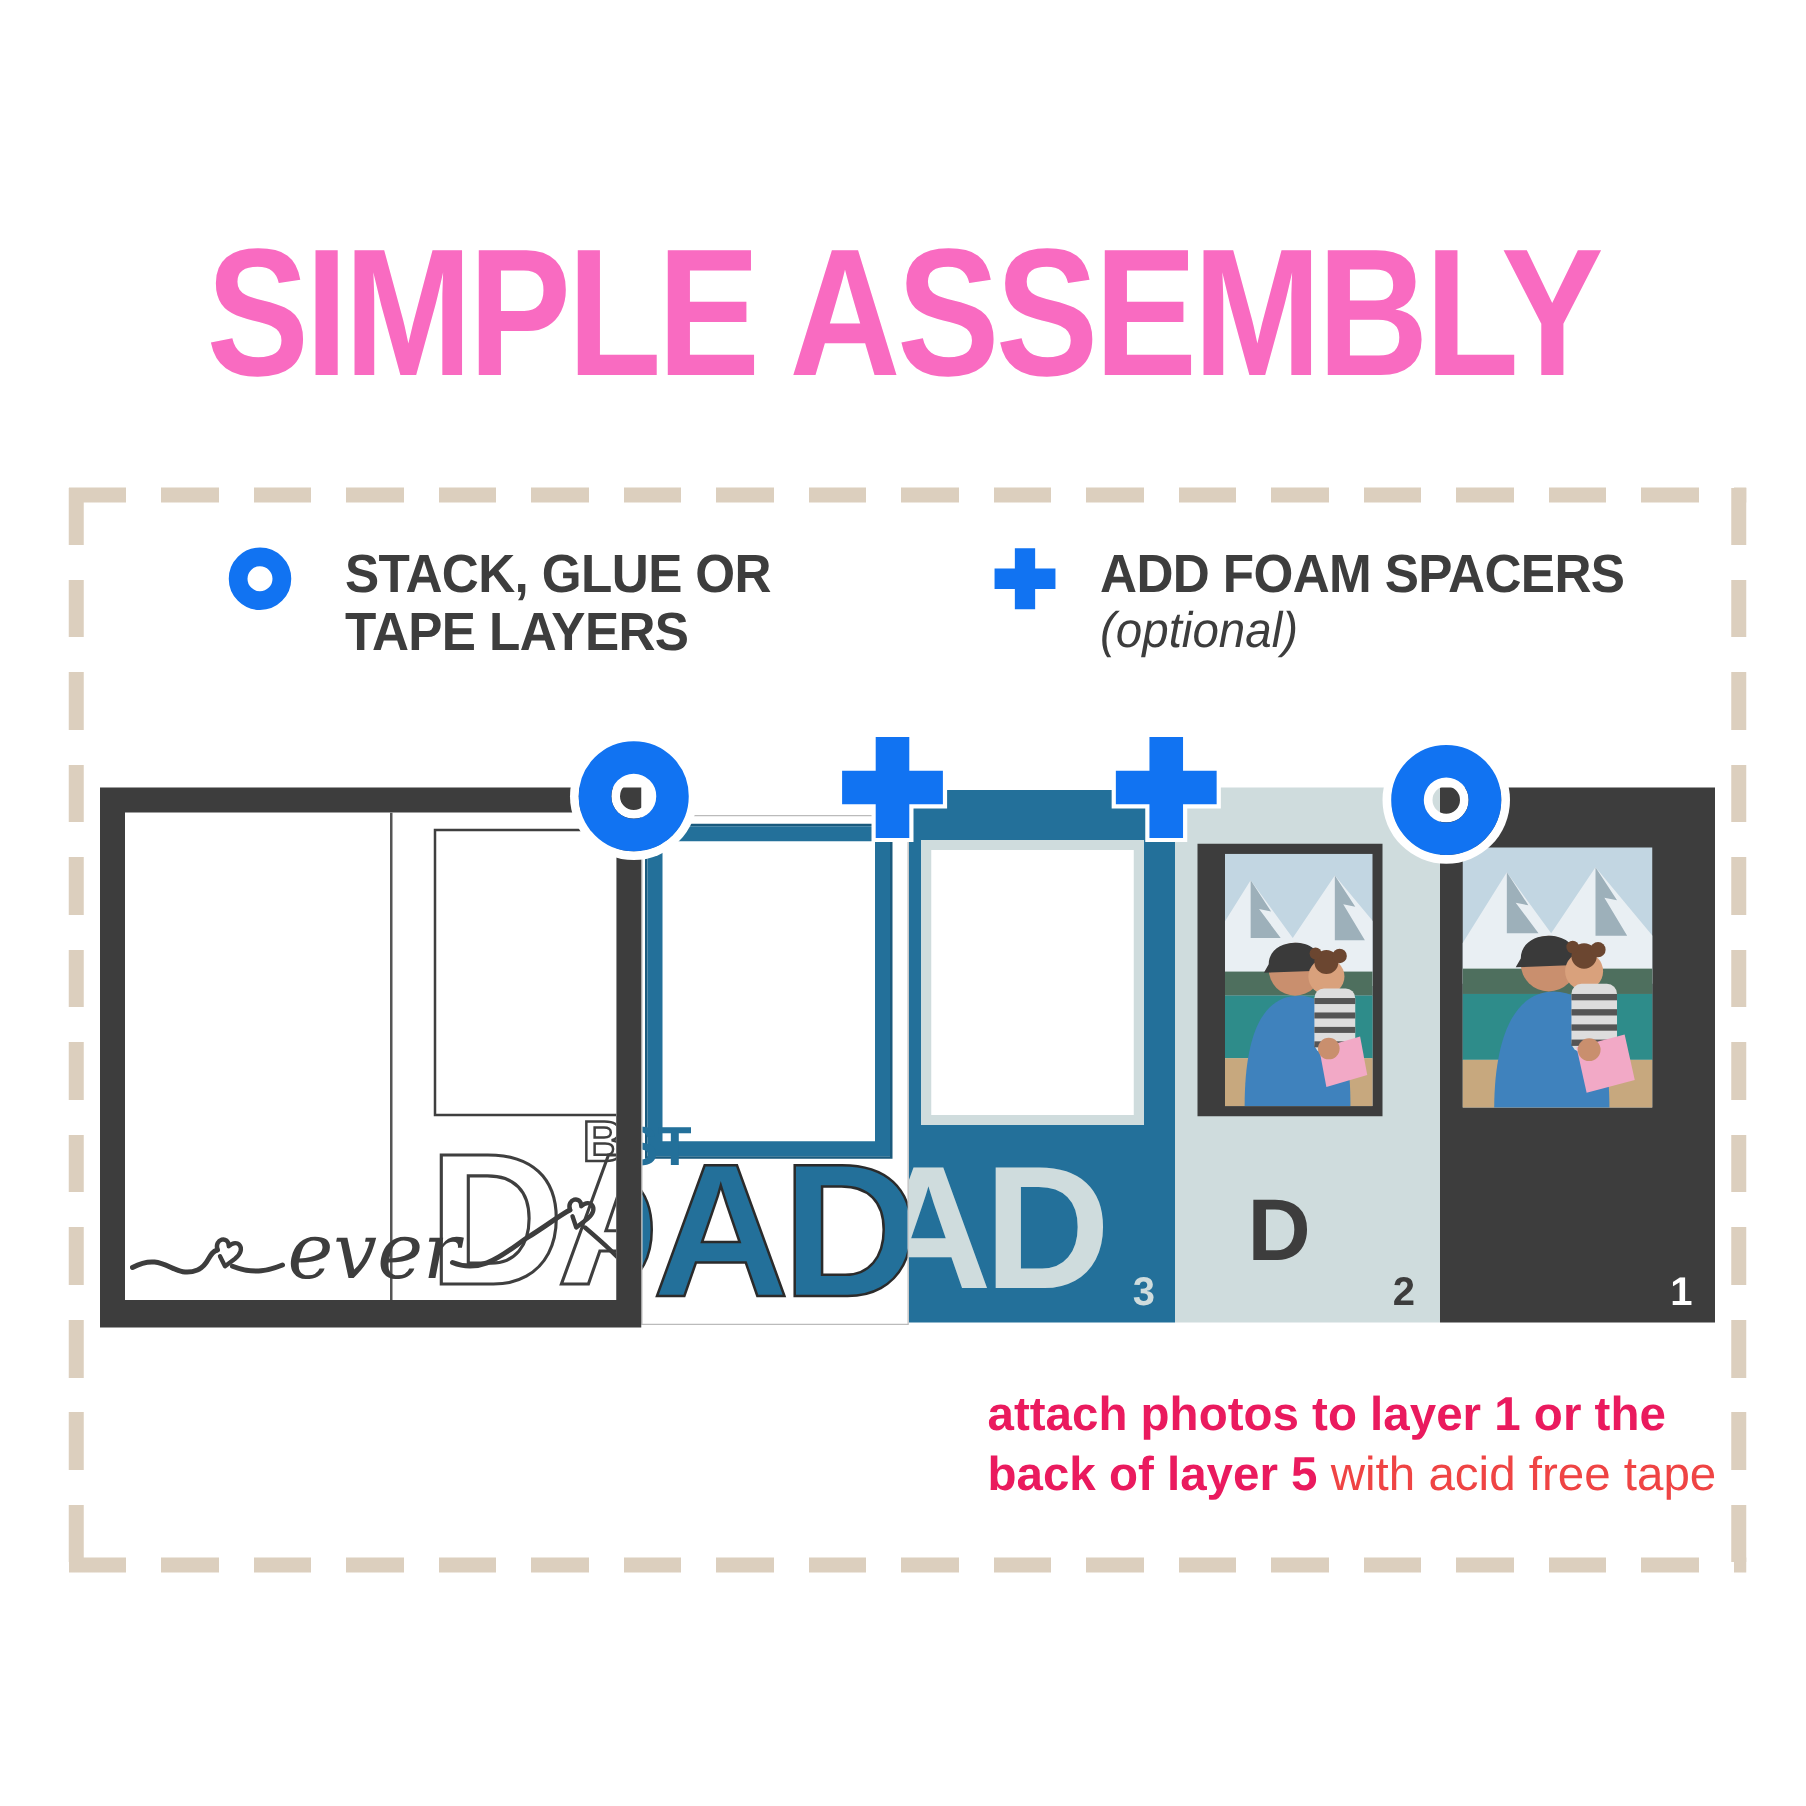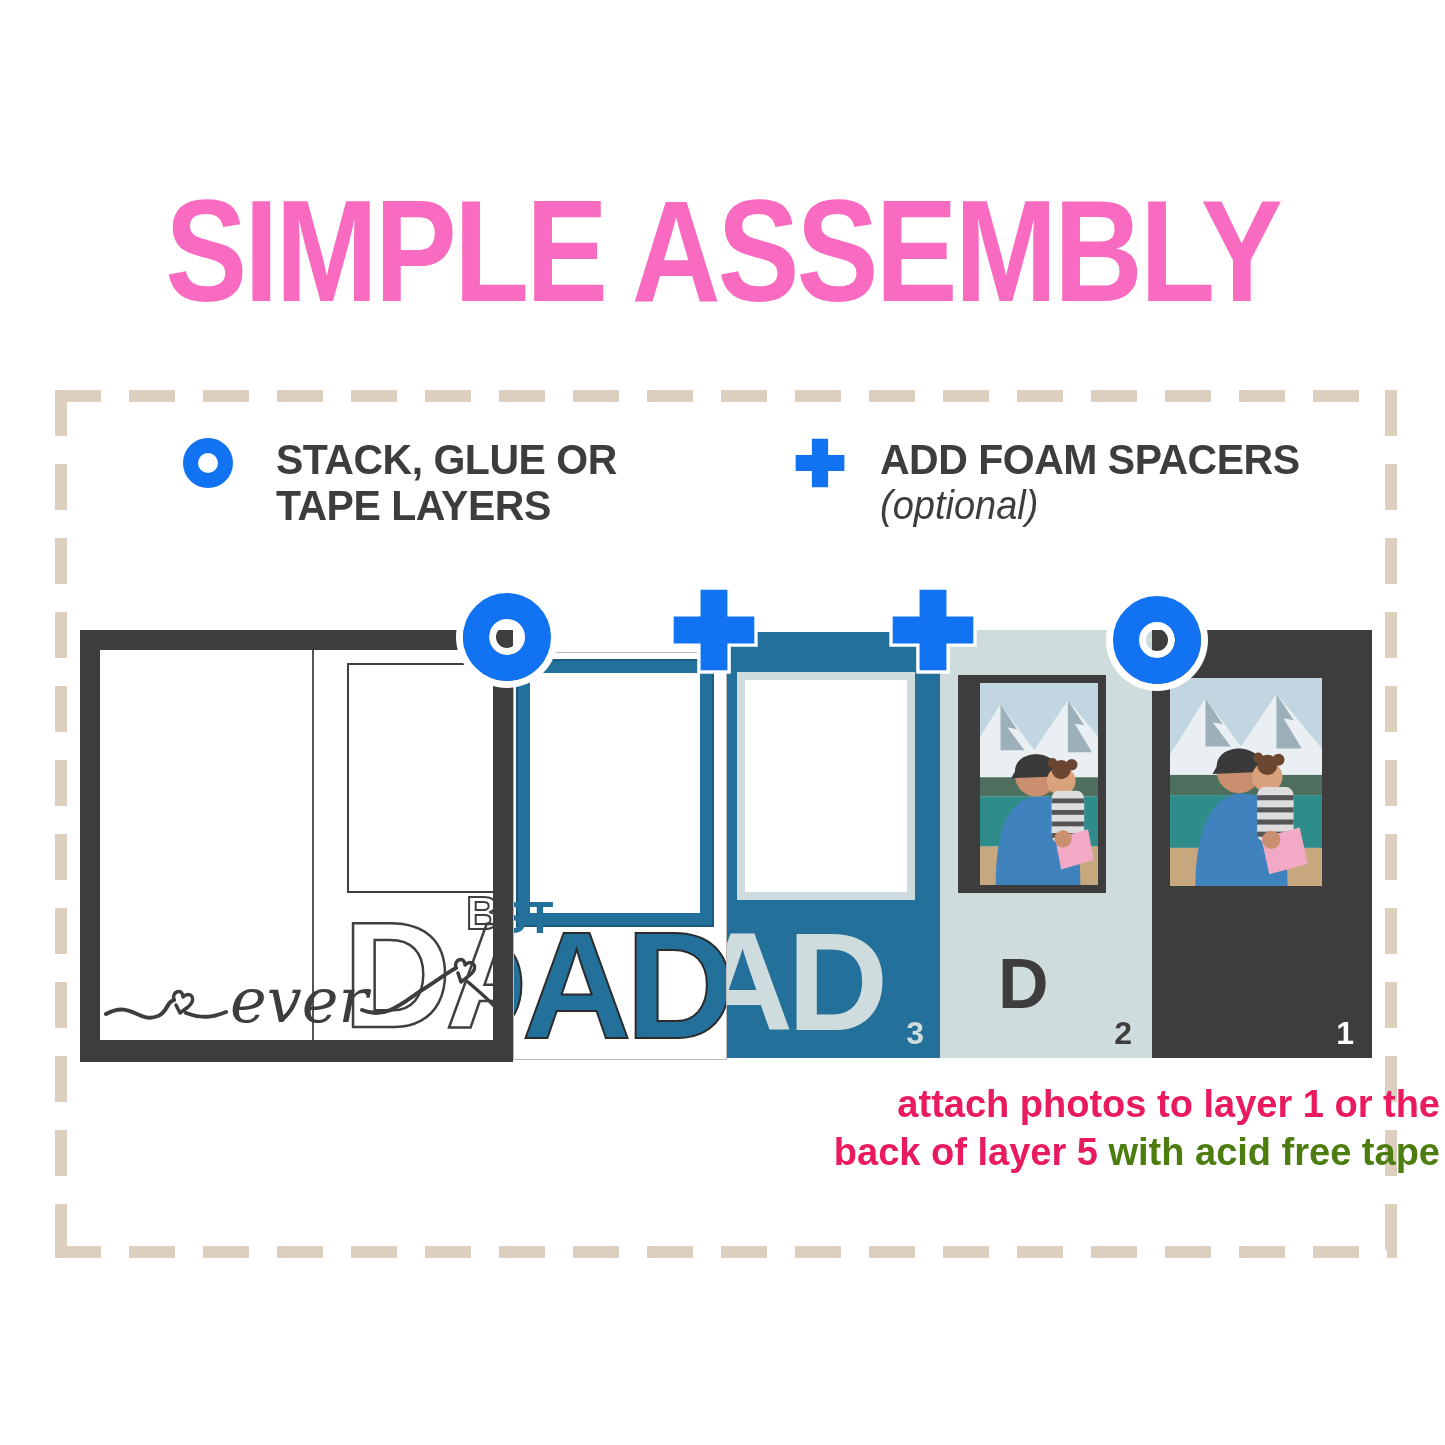--- a/index.html
+++ b/index.html
@@ -59,23 +59,23 @@
   .num-3{right:16px;color:#cfdcdd;}
   .num-2{right:20px;color:#3d3d3d;}
   .num-1{right:18px;color:#ffffff;font-weight:700;}
 
   
   .ring-lg{position:absolute;width:36px;height:36px;border:26px solid #1173f2;border-radius:50%;
     box-shadow:0 0 0 7px #fff, inset 0 0 0 7px #fff;z-index:10;background:transparent;}
   .plus-lg{position:absolute;z-index:10;}
 
   
-  .footer{position:absolute;left:790px;top:1080px;width:650px;text-align:right;
+  .footer{position:absolute;left:790px;top:1108px;width:650px;text-align:left;
     font-size:38px;line-height:48px;font-weight:bold;color:#ea1a5e;}
-  .footer .regular{font-weight:bold;color:#4d7c0f;}
+  .footer .regular{font-weight:normal;color:#ef4444;}
 </style>
 </head>
 <body>
 
 <div class="canvas">
 
   <div class="page-title">SIMPLE ASSEMBLY</div>
 
   <div class="dash-h" style="top:390px"></div>
   <div class="dash-h" style="top:1246px"></div>

